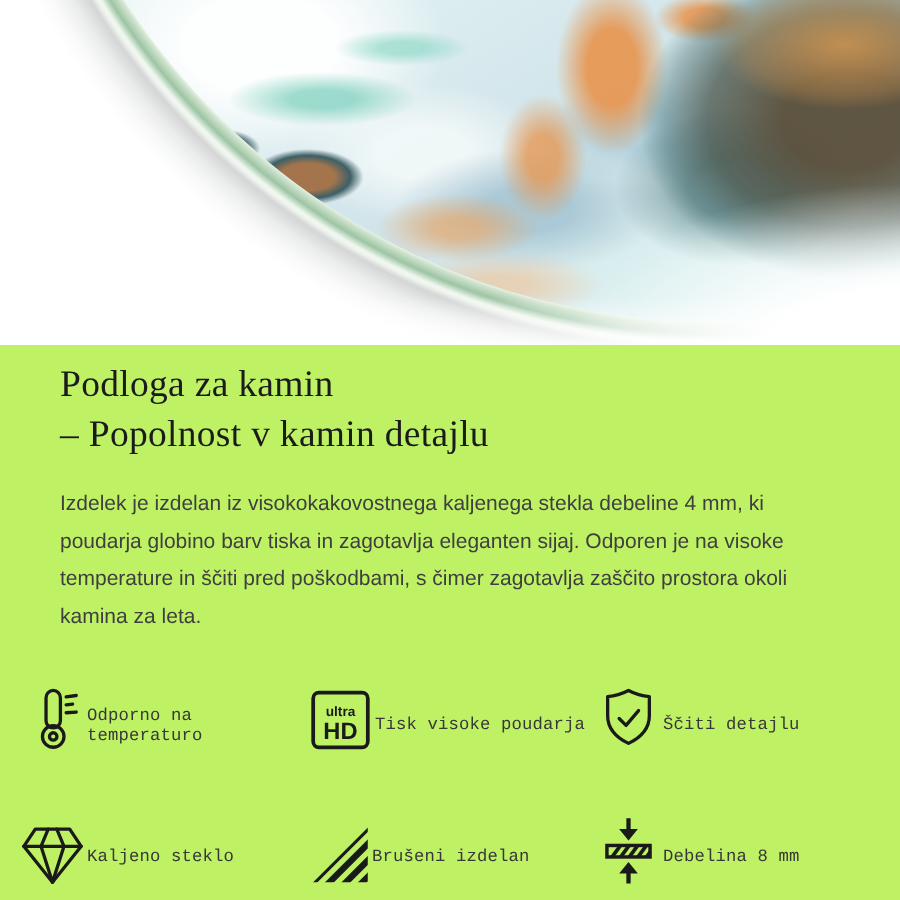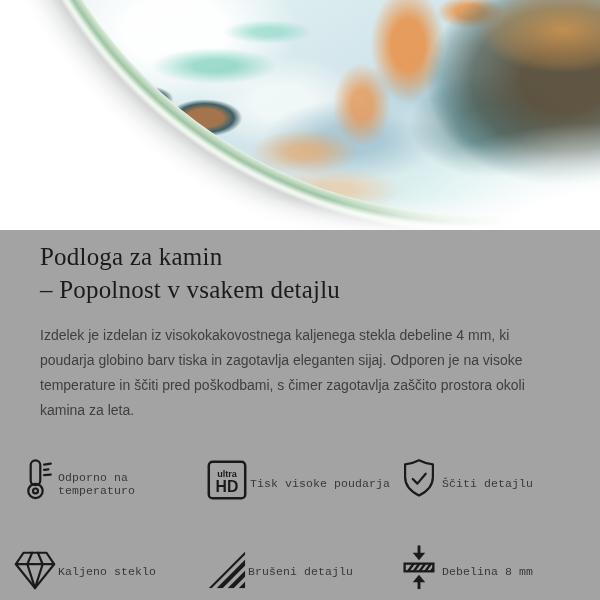--- a/index.html
+++ b/index.html
@@ -4,21 +4,21 @@
 <style>
   :root{
     --heading-color:#1b1b1b;
     --body-color:#3f3f3f;
     --icon-stroke:#1a1a1a;
     --label-color:#383838;
   }
   *{margin:0;padding:0;box-sizing:border-box;}
   html,body{width:600px;height:600px;}
   body{background:#ffffff;font-family:"Liberation Sans",sans-serif;overflow:hidden;}
-  .page{width:600px;height:600px;background:#a3a3a3;position:relative;}
+  .page{width:600px;height:600px;background:#bef264;position:relative;}
 
   
   .hero{position:relative;width:600px;height:230px;overflow:hidden;background:#fff;}
   .hero>div{position:absolute;inset:0;}
   .arc-shadow{
     background:radial-gradient(circle at 478px -256px,
       rgba(0,0,0,0) 484px,
       rgba(110,120,115,0.30) 490px,
       rgba(130,140,135,0.16) 500px,
       rgba(160,170,165,0.06) 512px,
@@ -102,21 +102,21 @@
     <div class="glass-rim"></div>
     <div class="marble"></div>
     <div class="fade-overlay"></div>
     <div class="sparkle">
         <i></i>
       </div>
   </div>
 
   <h1 class="page-title">
     <span>Podloga za kamin</span>
-    <span>– Popolnost v vsakem detajlu</span>
+    <span>– Popolnost v kamin detajlu</span>
   </h1>
 
   <p class="description">Izdelek je izdelan iz visokokakovostnega kaljenega stekla debeline 4 mm, ki poudarja globino barv tiska in zagotavlja eleganten sijaj. Odporen je na visoke temperature in ščiti pred poškodbami, s čimer zagotavlja zaščito prostora okoli kamina za leta.</p>
 
   <div class="features">
 
     <div class="feature">
       <div class="icon-box">
         <svg width="46" height="48" viewBox="0 0 48 48">
           <rect class="stroke" x="19.5" y="4.5" width="10" height="26" rx="5"></rect>
@@ -173,21 +173,21 @@
           </defs>
           <g clip-path="url(#triclip)" stroke="var(--icon-stroke)" stroke-width="4.6">
             <line x1="-2" y1="52" x2="52" y2="-2"></line>
             <line x1="8" y1="54" x2="54" y2="8"></line>
             <line x1="18" y1="56" x2="56" y2="18"></line>
             <line x1="28" y1="58" x2="58" y2="28"></line>
             <line x1="38" y1="60" x2="60" y2="38"></line>
           </g>
         </svg>
       </div>
-      <div class="feature-label">Brušeni detajlu</div>
+      <div class="feature-label">Brušeni izdelan</div>
     </div>
 
     <div class="feature">
       <div class="icon-box">
         <svg width="46" height="48" viewBox="0 0 48 48">
           <defs>
             <clipPath id="barclip">
                 <rect x="9" y="20.5" width="30" height="8"></rect>
               </clipPath>
           </defs>

